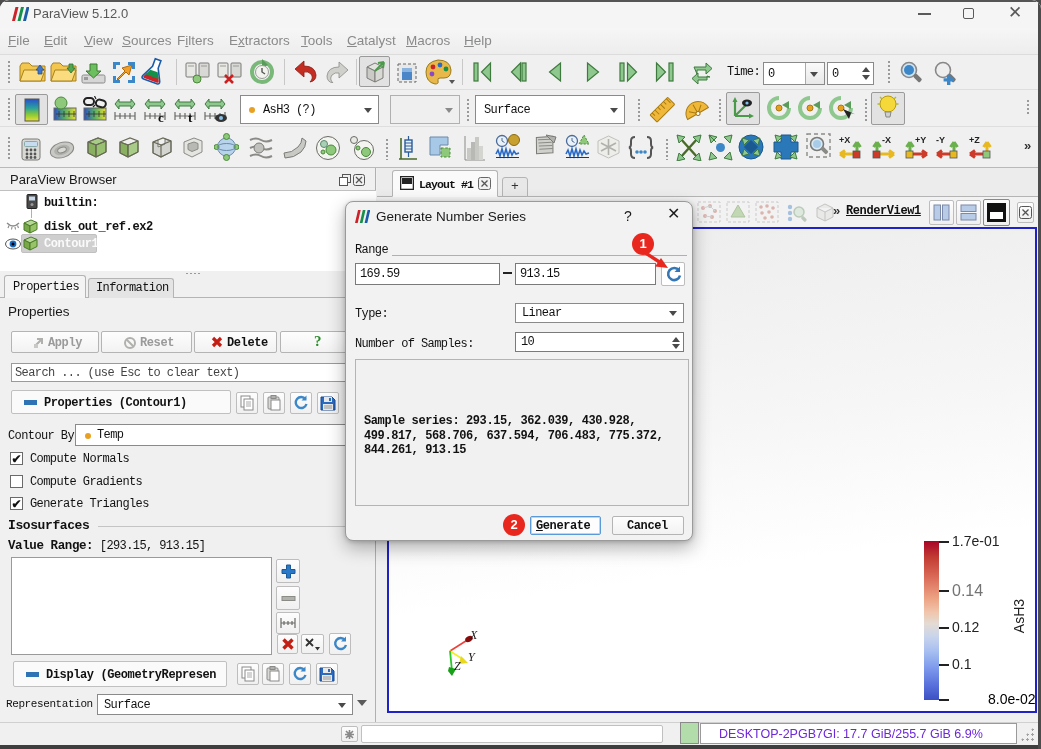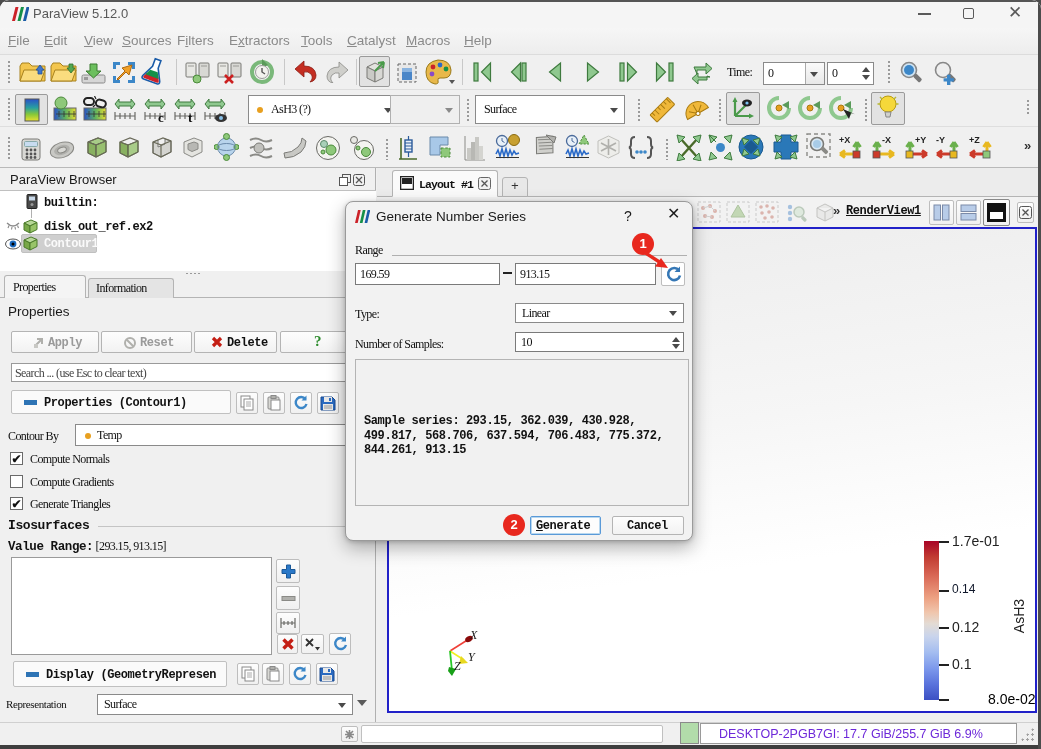--- a/index.html
+++ b/index.html
@@ -1,16 +1,16 @@
 <!DOCTYPE html>
 <html><head><meta charset="utf-8"><style>
 *{margin:0;padding:0;box-sizing:border-box}
 body{width:1041px;height:749px;background:#4c4c4c;font-family:"Liberation Sans",sans-serif;position:relative;overflow:hidden}
 .a{position:absolute}
-.mono{font-family:Liberation Serif, serif;font-size:12px;letter-spacing:-0.6px;color:#111}
+.mono{font-family:Liberation Mono, monospace;font-size:12px;letter-spacing:-0.6px;color:#111}
 .mb{font-family:"Liberation Mono",monospace;font-size:12px;letter-spacing:-0.4px;font-weight:bold;color:#111}
 #win{position:absolute;left:0;top:0;width:1041px;height:749px;background:#f0f0f0;border-radius:9px 9px 0 0;overflow:hidden}
 .combo{background:#fff;border:1px solid #8a8a8a;display:flex;align-items:center}
 .combo .arr{position:absolute;right:6px;top:50%;margin-top:-2px;width:0;height:0;border-left:4px solid transparent;border-right:4px solid transparent;border-top:5px solid #4a4a4a}
 .tsep{width:1px;background:#c8c8c8}
 .hdots{width:4px;background-image:radial-gradient(circle,#9a9a9a 1px,transparent 1px);background-size:4px 4px}
 .tglsel{background:#e2e2e2;border:1px solid #9a9a9a;border-radius:2px}
 .btn{background:linear-gradient(#fdfdfd,#f2f2f2);border:1px solid #b4b4b4;border-radius:2px}
 .ibtn{background:linear-gradient(#fdfdfd,#f0f0f0);border:1px solid #bdbdbd;border-radius:2px;display:flex;align-items:center;justify-content:center}
 .cb{width:13px;height:13px;background:#fff;border:1px solid #6a6a6a;font:bold 12px "Liberation Sans";text-align:center;line-height:12px;color:#111}
@@ -214,21 +214,21 @@
       <path d="M3 20 L23 20 M3 16 L3 24 M8 17 L8 23 M13 17 L13 23 M18 17 L18 23 M23 16 L23 24" stroke="#6a6a66" stroke-width="1.2"></path>
       <path d="M3 8 L7 3 L7 6 L19 6 L19 3 L23 8 L19 13 L19 10 L7 10 L7 13 Z" fill="#8fc88f" stroke="#3e7a3e"></path>
       <text x="16" y="26" font-size="13" font-weight="bold" font-family="serif" fill="#111">t</text>
     </svg>
 <svg class="a" style="left:202px;top:96px;" width="28" height="27" viewBox="0 0 28 27">
       <path d="M3 20 L23 20 M3 16 L3 24 M8 17 L8 23 M13 17 L13 23 M18 17 L18 23 M23 16 L23 24" stroke="#6a6a66" stroke-width="1.2"></path>
       <path d="M3 8 L7 3 L7 6 L19 6 L19 3 L23 8 L19 13 L19 10 L7 10 L7 13 Z" fill="#8fc88f" stroke="#3e7a3e"></path>
       <ellipse cx="19" cy="22" rx="6" ry="4" fill="#333"></ellipse>
       <circle cx="19" cy="22" r="2" fill="#88c0e8"></circle>
     </svg>
-<div class="a combo" style="left:248px;top:95px;width:151px;height:29px">
+<div class="a combo" style="left:240px;top:95px;width:139px;height:29px">
       <span class="a" style="left:8px;top:11px;width:6px;height:6px;border-radius:50%;background:#e8a020"></span>
       <span class="mono" style="padding-left:22px">AsH3 (?)</span>
       <span class="arr"></span>
     </div>
 <div class="a combo" style="left:390px;top:95px;width:70px;height:29px;background:#efefef;border-color:#b0b0b0">
       <span class="arr" style="border-top-color:#8a8a8a"></span>
     </div>
 <div class="a hdots" style="left:466px;top:98px;height:24px"></div>
 <div class="a combo" style="left:475px;top:95px;width:150px;height:29px">
       <span class="mono" style="padding-left:8px">Surface</span>
@@ -750,21 +750,21 @@
 <path d="M27 28 L29 48" stroke="#28c828" stroke-width="1.8"></path>
       <path d="M26 44 L33 46 L29 53 L25 48 Z" fill="#18a018"></path>
 <text x="47" y="16" font-size="12" font-family="Liberation Serif" font-style="italic" fill="#1a1a1a">X</text>
 <text x="45" y="38" font-size="12" font-family="Liberation Serif" font-style="italic" fill="#1a1a1a">Y</text>
 <text x="31" y="47" font-size="12" font-family="Liberation Serif" font-style="italic" fill="#1a1a1a">Z</text>
     </svg>
 <div class="a" style="left:924px;top:541px;width:15px;height:159px;background:linear-gradient(180deg,#a80426 0%,#c13b32 10%,#d96856 22%,#eda283 36%,#f0c6ad 45%,#e3dbd4 52%,#c9d4ec 60%,#a4bdf0 70%,#7d99ec 80%,#5a73dc 90%,#3c50c3 100%)"></div>
 <div class="a" style="left:939px;top:541px;width:10px;height:1.5px;background:#222"></div>
 <div class="a" style="left:952px;top:533px;font-size:14px;color:#222">1.7e-01</div>
 <div class="a" style="left:939px;top:590px;width:10px;height:1.5px;background:#222"></div>
-<div class="a" style="left:952px;top:582px;font-size:12px;color:#0f172a">0.14</div>
+<div class="a" style="left:952px;top:582px;font-size:16px;color:#737373">0.14</div>
 <div class="a" style="left:939px;top:627px;width:10px;height:1.5px;background:#222"></div>
 <div class="a" style="left:952px;top:619px;font-size:14px;color:#222">0.12</div>
 <div class="a" style="left:939px;top:664px;width:10px;height:1.5px;background:#222"></div>
 <div class="a" style="left:952px;top:656px;font-size:14px;color:#222">0.1</div>
 <div class="a" style="left:939px;top:699px;width:10px;height:1.5px;background:#222"></div>
 <div class="a" style="left:988px;top:691px;font-size:14px;color:#000000">8.0e-02</div>
 <div class="a" style="left:1004px;top:604px;font-size:14px;color:#222;transform:rotate(-90deg);transform-origin:center;width:40px;text-align:center;top:608px;left:999px">AsH3</div>
 
 <div class="a" style="left:0;top:722px;width:1041px;height:24px;background:#f0f0f0;border-top:1px solid #d0d0d0"></div>
 <div class="a ibtn" style="left:341px;top:726px;width:17px;height:16px">

